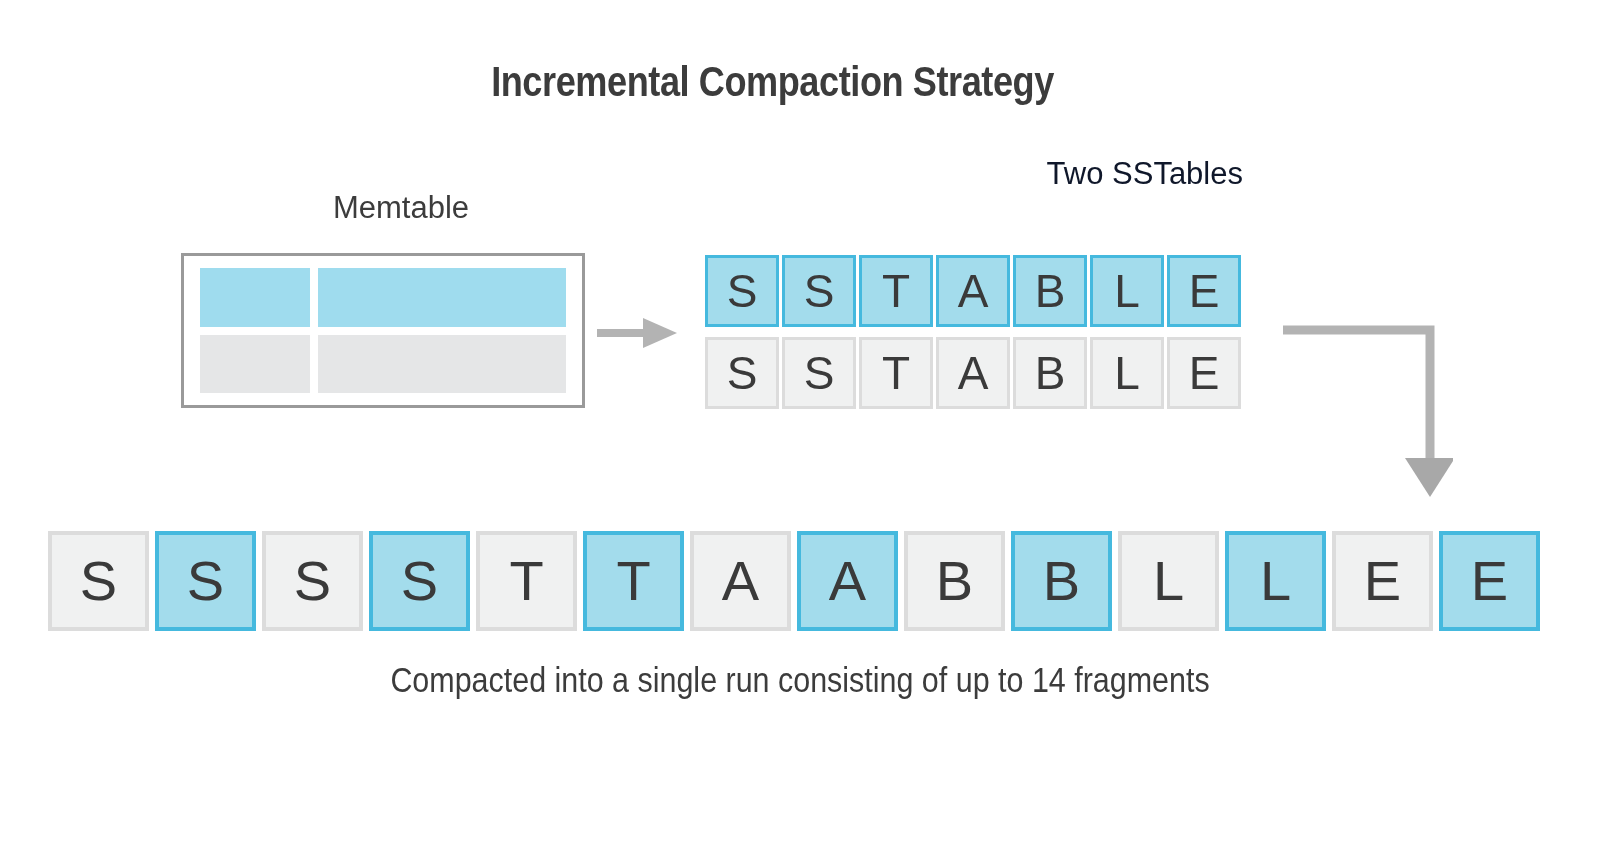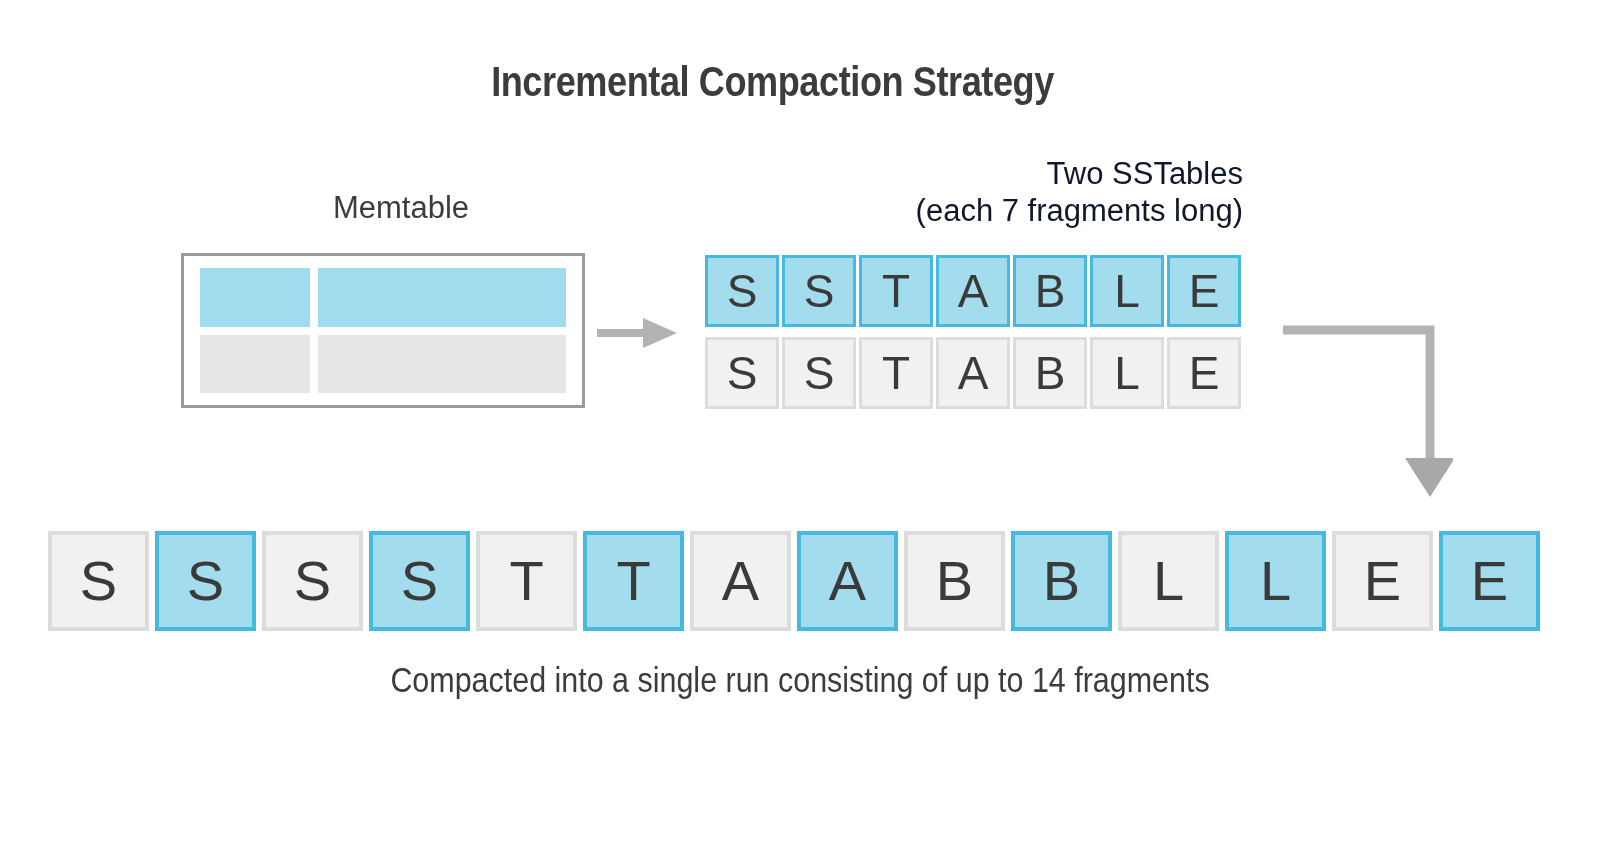--- a/index.html
+++ b/index.html
@@ -171,21 +171,20 @@
   </div>
 </div>
 
 <svg class="arrow-right" viewBox="0 0 80 34">
   <rect x="0" y="13" width="52" height="8" fill="#B3B3B3"></rect>
   <polygon points="46,2 80,17 46,32" fill="#B3B3B3"></polygon>
 </svg>
 
 <div class="sstables-label">
   <div>Two SSTables</div>
-  <div>(each 7 fragments long)</div>
 </div>
 
 <div class="sst-row top" id="sst-row-0">
     <div class="cell blue">S</div>
     <div class="cell blue">S</div>
     <div class="cell blue">T</div>
     <div class="cell blue">A</div>
     <div class="cell blue">B</div>
     <div class="cell blue">L</div>
     <div class="cell blue">E</div>

